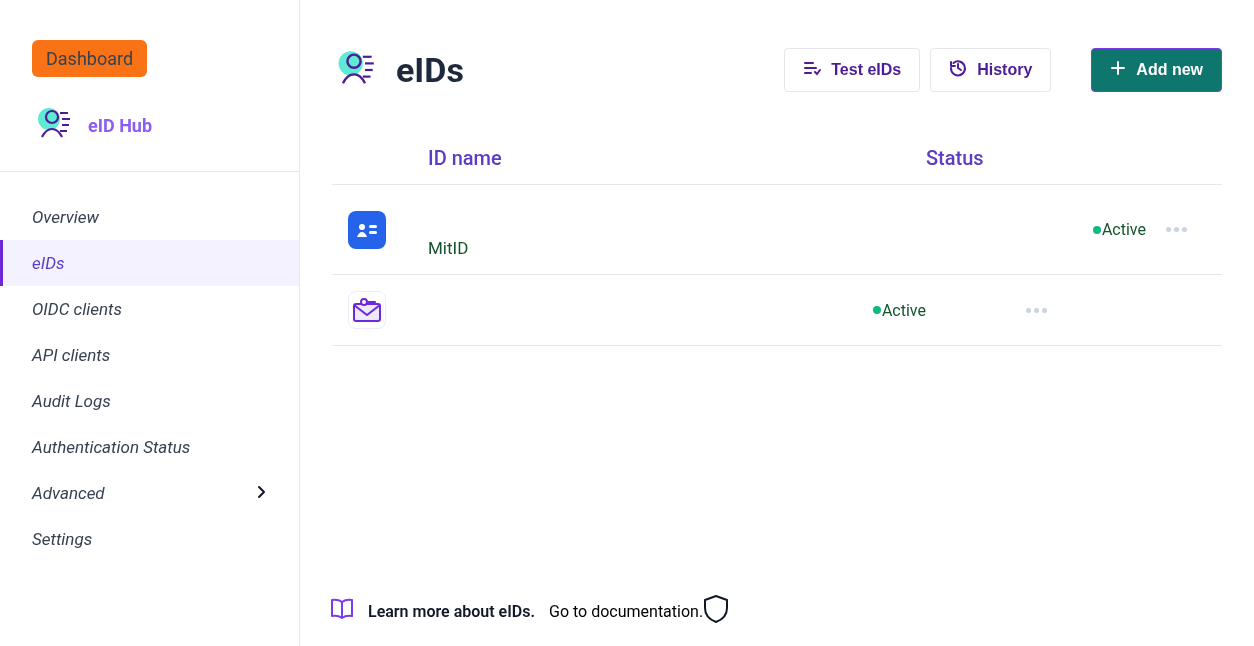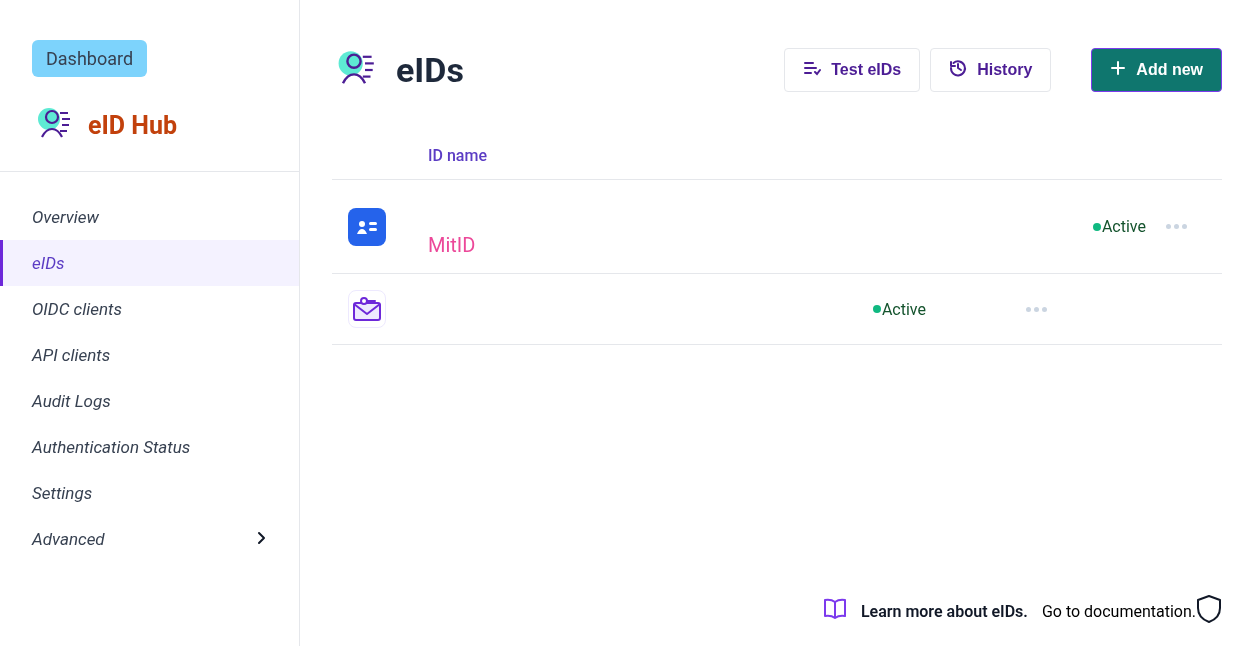--- a/index.html
+++ b/index.html
@@ -15,40 +15,40 @@
 
   
   .sidebar {
     width: 300px;
     border-right: 1px solid #e5e7eb;
     display: flex;
     flex-direction: column;
     padding-top: 40px;
   }
   .dashboard-badge {
-    background: #7dd3fc;
+    background: #f97316;
     border-radius: 6px;
     padding: 8px 14px;
     font-size: 18px;
     color: #374151;
     display: inline-block;
     margin-left: 32px;
     width: fit-content;
   }
   .hub-brand {
     display: flex;
     align-items: center;
     gap: 16px;
     padding: 30px 32px 28px 32px;
     border-bottom: 1px solid #e5e7eb;
   }
   .hub-brand .label {
-    font-size: 25px;
+    font-size: 18px;
     font-weight: 700;
-    color: #c2410c;
+    color: #8b5cf6;
   }
   .nav {
     padding-top: 22px;
     font-style: italic;
   }
   .nav-item {
     padding: 13px 32px;
     font-size: 17px;
     color: #374151;
     cursor: pointer;
@@ -117,29 +117,29 @@
   }
   .thead, .trow {
     display: grid;
     grid-template-columns: 80px 1fr 220px 60px;
     align-items: center;
     border-bottom: 1px solid #e5e7eb;
   }
   .thead {
     padding: 14px 16px;
     color: #5b3cc4;
-    font-size: 16px;
+    font-size: 20px;
     font-weight: 500;
   }
   .trow {
     padding: 16px 16px;
   }
   .trow .name {
-    font-size: 20px;
-    color: #ec4899;
+    font-size: 17px;
+    color: #14532d;
     margin-top: 37px;
   }
   .status {
     display: inline-flex;
     align-items: center;
     gap: 1px;
     color: #14532d;
     font-size: 16px;
     justify-content: flex-end;
   }
@@ -164,25 +164,25 @@
     width: 38px; height: 38px; border-radius: 8px;
     display: flex; align-items: center; justify-content: center;
   }
   .prov-mitid { background: #2563eb; }
   .prov-email { background: #fff; border: 1px solid #ede9fe; }
 
   
   .footer {
     position: absolute;
     bottom: 18px;
-    left: 48px;
+    left: 30px;
     right: 32px;
     display: flex;
     align-items: center;
-    justify-content: flex-end;
+    justify-content: flex-start;
   }
   .footer-left {
     display: flex;
     align-items: center;
     gap: 14px;
     font-size: 16px;
   }
   .footer-left .text {
     color: #111827;
     font-weight: 600;
@@ -229,29 +229,29 @@
     <div class="nav-item">
       <span>API clients</span>
     </div>
     <div class="nav-item">
       <span>Audit Logs</span>
     </div>
     <div class="nav-item">
       <span>Authentication Status</span>
     </div>
     <div class="nav-item">
-      <span>Settings</span>
-    </div>
-    <div class="nav-item">
       <span>Advanced</span>
       <span>
         <svg width="10" height="14" viewBox="0 0 10 14">
             <path d="M2 2 L7 7 L2 12" fill="none" stroke="#111827" stroke-width="2" stroke-linecap="round" stroke-linejoin="round"></path>
           </svg>
       </span>
+    </div>
+    <div class="nav-item">
+      <span>Settings</span>
     </div>
   </nav>
 </aside>
 
 <main class="main">
 
   <div class="header">
     <div class="header-left">
       <span class="logo-icon">
         <svg width="44" height="40" viewBox="0 0 40 36">
@@ -300,20 +300,21 @@
         </span>
         <span>Add new</span>
       </button>
     </div>
   </div>
 
   <div class="table">
     <div class="thead">
       <div></div>
       <div>ID name</div>
+      <div>Status</div>
       <div></div>
     </div>
 
     <div class="trow">
       <div class="prov-icon prov-mitid">
         <svg width="22" height="16" viewBox="0 0 22 16" fill="#fff">
           <circle cx="6" cy="5" r="3"></circle>
             <path d="M1 15 Q3 10 6 10 Q9 10 11 15 Z"></path>
           <rect x="13" y="3" width="8" height="3" rx="1.5"></rect>
             <rect x="13" y="9" width="8" height="3" rx="1.5"></rect>

